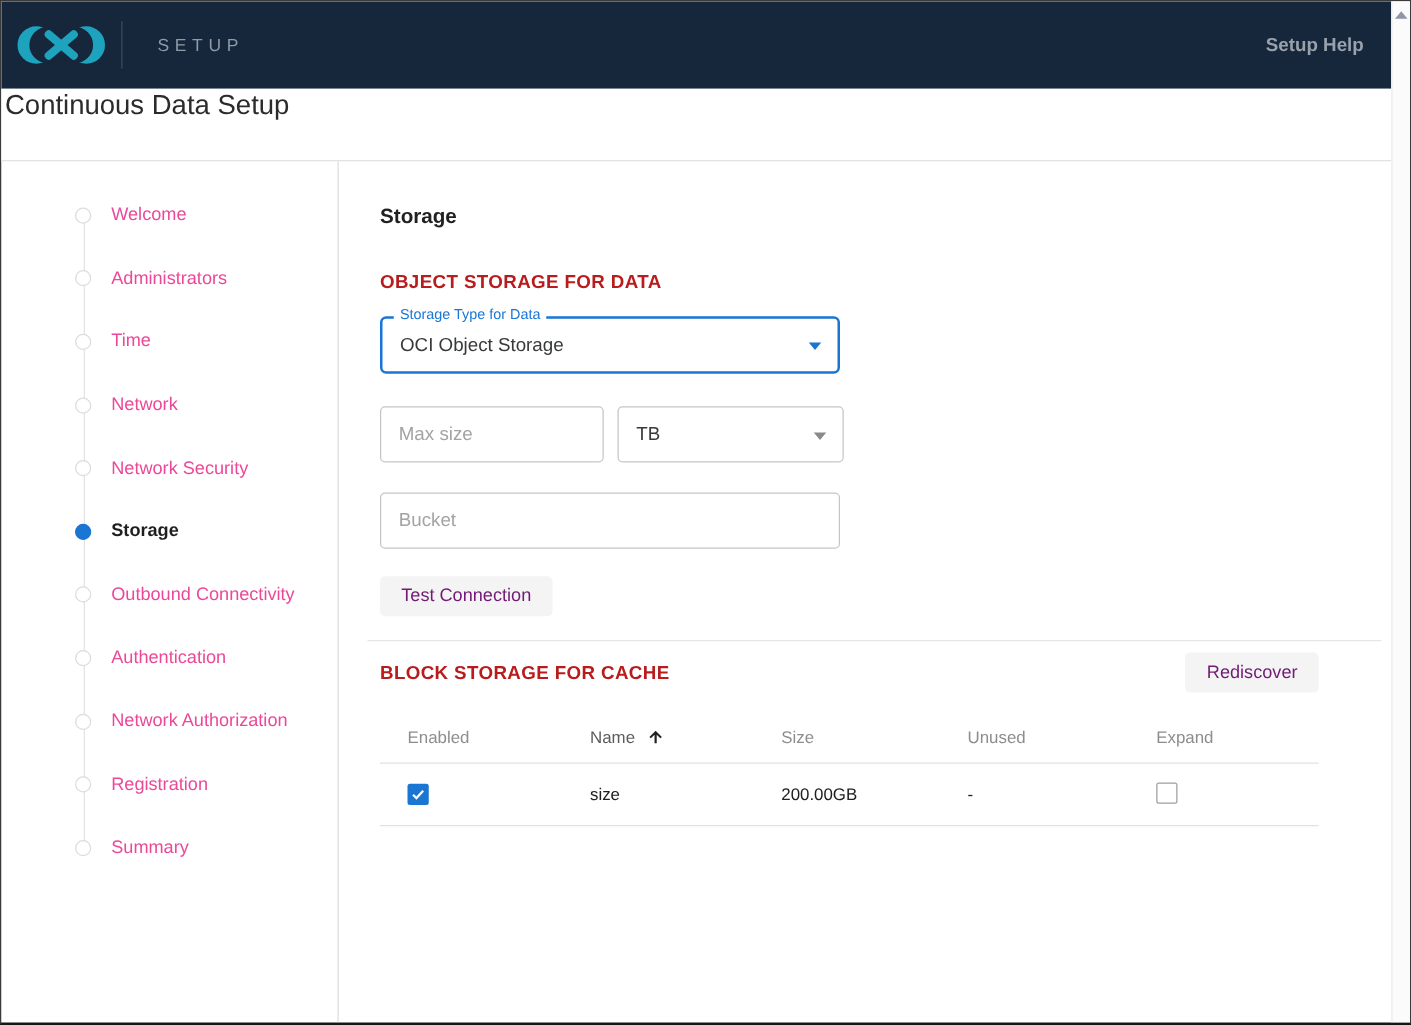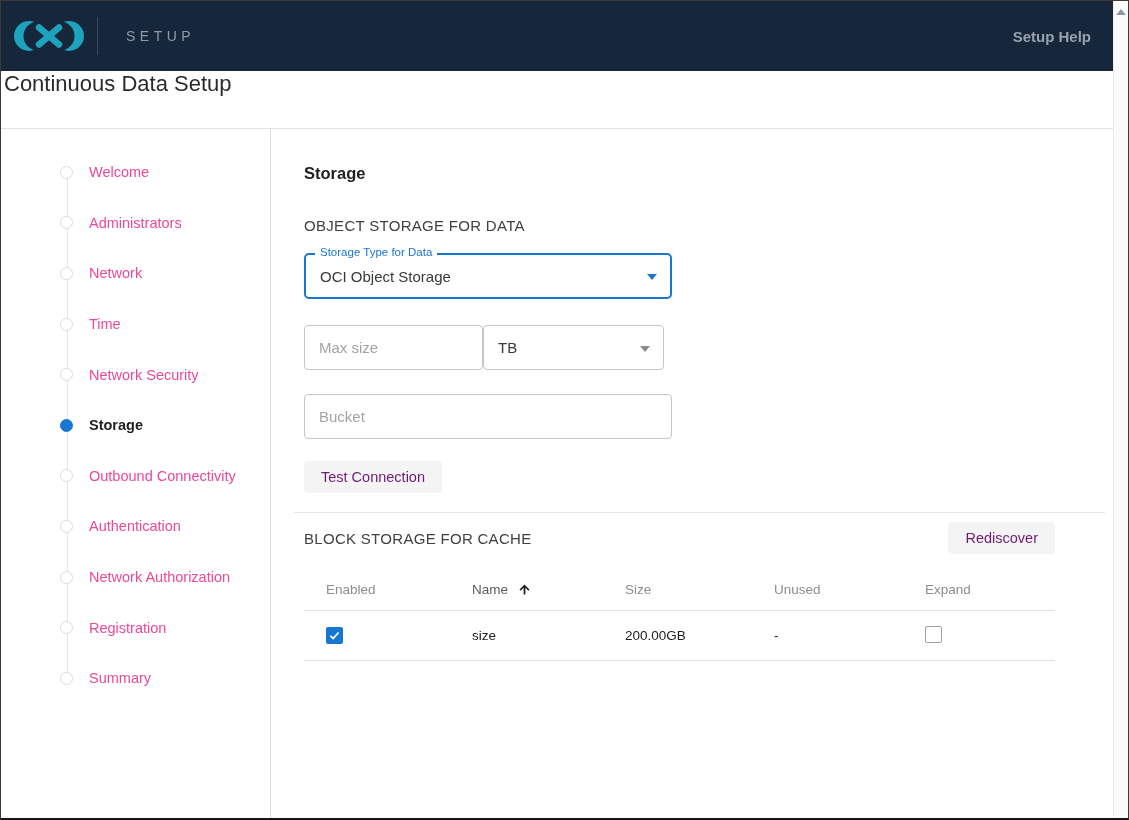--- a/index.html
+++ b/index.html
@@ -85,21 +85,21 @@
     background: #fff; border: 1px solid #dcdcdc;
     flex: 0 0 13px;
   }
   .step .step-label { margin-left: 16px; font-size: 14.5px; color: #ec4899; }
   .step.active .dot { background: #1976D2; border-color: #1976D2; }
   .step.active .step-label { font-weight: 700; color: #1f1f1f; }
 
   
   .content { flex: 1; padding: 0 24px 0 33px; min-width: 0; }
   .content-heading { font-size: 16.5px; font-weight: 700; color: #212121; margin-top: 35px; }
-  .section-title { font-size: 15px; color: #404040; letter-spacing: .3px; }
+  .section-title { font-size: 15px; color: #b91c1c; letter-spacing: .3px; font-weight: bold; }
   .section-title.obj { margin-top: 34px; }
 
   
   .select-outlined {
     position: relative; margin-top: 19px;
     width: 368px; height: 46px;
     border: 2px solid #1976D2; border-radius: 5px;
     display: flex; align-items: center;
     padding: 0 14px;
     cursor: pointer;
@@ -110,21 +110,21 @@
     background: #fff; padding: 0 5px;
     font-size: 11.5px; color: #1976D2;
   }
   .select-value { font-size: 15px; color: #37393b; }
   .caret { position: absolute; right: 13px; top: 50%; margin-top: -2px;
     width: 0; height: 0;
     border-left: 5px solid transparent; border-right: 5px solid transparent;
     border-top: 6px solid #1976D2; }
   .caret.gray { border-top-color: #8a8a8a; }
 
-  .form-row { display: flex; margin-top: 26px; }
+  .form-row { display: flex; gap: 11px; margin-top: 26px; }
   .text-field {
     width: 179px; height: 45px;
     border: 1px solid #c6c6c6; border-radius: 4px;
     font-size: 15px; color: #212121;
     padding: 0 14px;
     font-family: "Liberation Sans", "DejaVu Sans", sans-serif;
     outline: none;
   }
   .text-field::placeholder { color: #a3a3a3; opacity: 1; }
   .select-plain {
@@ -207,25 +207,25 @@
         <div class="step">
             <span class="dot"></span>
             <span class="step-label">Welcome</span>
           </div>
         <div class="step">
             <span class="dot"></span>
             <span class="step-label">Administrators</span>
           </div>
         <div class="step">
             <span class="dot"></span>
+            <span class="step-label">Time</span>
+          </div>
+        <div class="step">
+            <span class="dot"></span>
             <span class="step-label">Network</span>
-          </div>
-        <div class="step">
-            <span class="dot"></span>
-            <span class="step-label">Time</span>
           </div>
         <div class="step">
             <span class="dot"></span>
             <span class="step-label">Network Security</span>
           </div>
         <div class="step active">
             <span class="dot"></span>
             <span class="step-label">Storage</span>
           </div>
         <div class="step">

